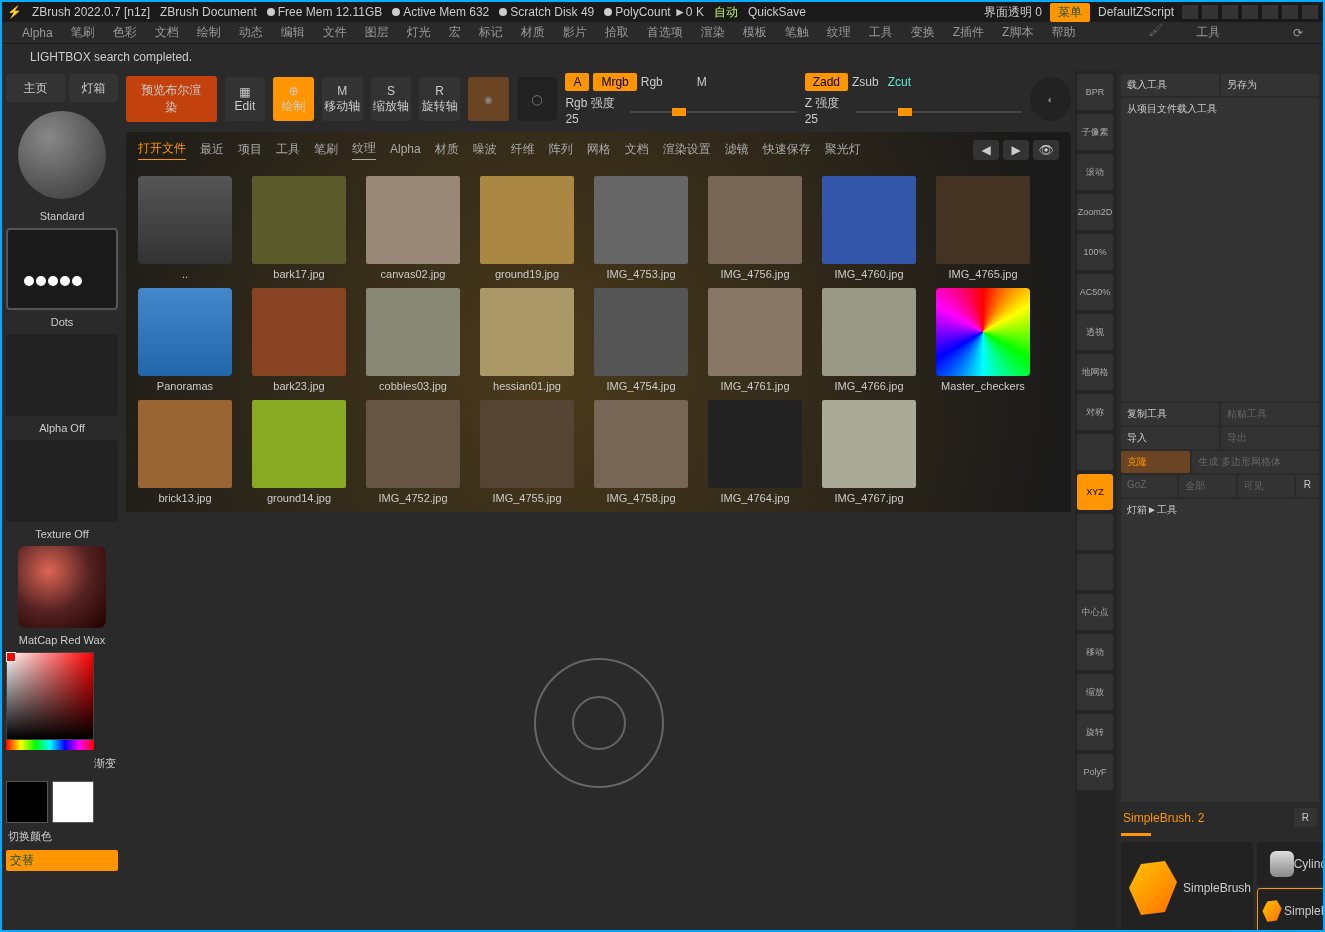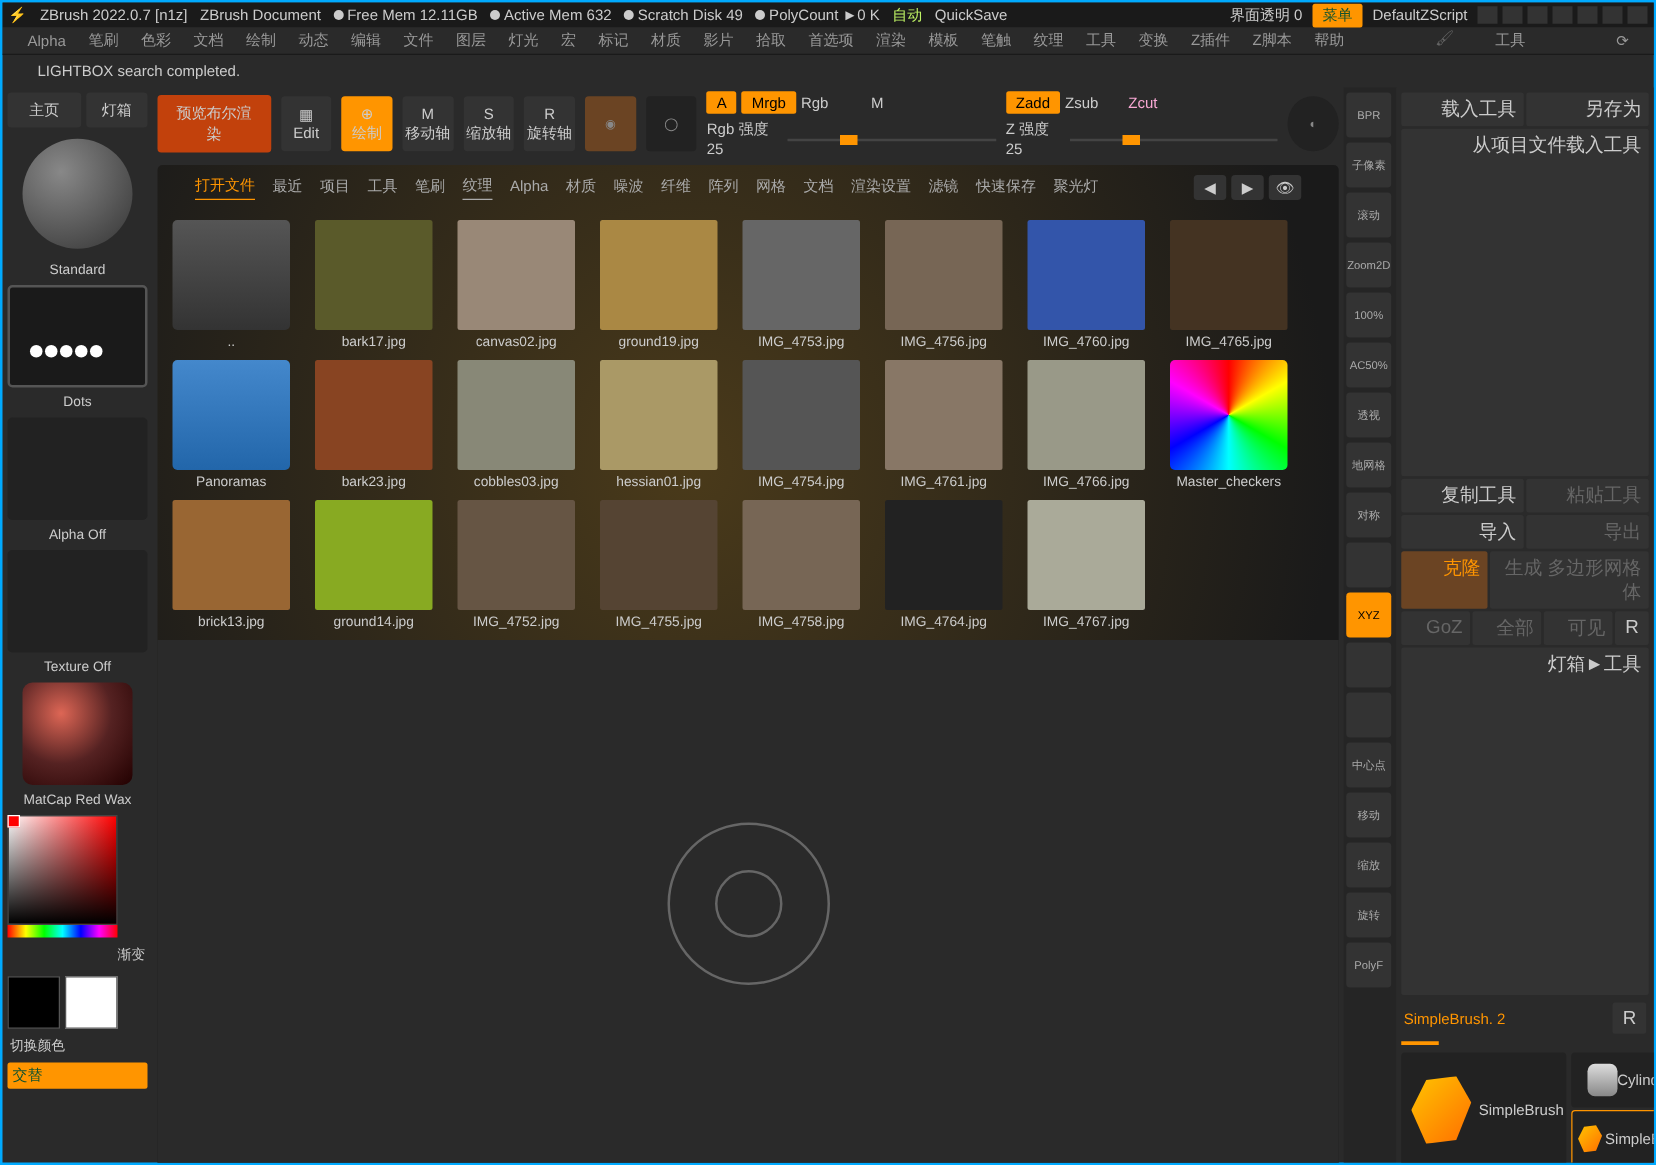--- a/index.html
+++ b/index.html
@@ -32,39 +32,39 @@
 .toolbar .btn{padding:6px 12px;background:#c2410c;border-radius:3px;text-align:center}
 .toolbar .icon-btn{width:44px;height:44px;background:#333;border-radius:3px;display:flex;flex-direction:column;align-items:center;justify-content:center;font-size:10px;color:#888}
 .toolbar .icon-btn.active{background:#ff9500;color:#000}
 .toolbar .icon-btn.brown{background:#6b4423}
 .toolbar .a-btn{background:#ff9500;color:#000;padding:2px 8px;border-radius:2px}
 .toolbar .mode-group{display:flex;flex-direction:column;gap:4px}
 .toolbar .mode-row{display:flex;gap:4px;align-items:center}
 .toolbar .slider{width:180px;height:2px;background:#444;position:relative;margin-top:4px}
 .toolbar .slider .thumb{position:absolute;width:14px;height:8px;background:#ff9500;top:-3px;left:25%}
 .lightbox{flex:1;background:radial-gradient(ellipse at 45% 30%,#4a3a1a,#1a1a1a 70%);border-radius:4px;margin:4px;display:flex;flex-direction:column}
-.lb-tabs{display:flex;gap:14px;padding:8px 30px;align-items:center}
+.lb-tabs{display:flex;gap:14px;padding:8px 12px;align-items:center}
 .lb-tabs span{color:#aaa;cursor:pointer;padding-bottom:2px}
 .lb-tabs span.active{color:#ff9500;border-bottom:1px solid #ff9500}
 .lb-tabs .nav{margin-left:auto;display:flex;gap:4px}
 .lb-tabs .nav .nb{width:26px;height:20px;background:#333;border-radius:3px;display:flex;align-items:center;justify-content:center}
 .lb-grid{display:grid;grid-template-columns:repeat(8,110px);gap:8px 4px;padding:8px 4px;overflow:auto}
 .lb-item{display:flex;flex-direction:column;align-items:center;gap:4px}
 .lb-thumb{width:94px;height:88px;background:#444;border-radius:2px}
 .lb-thumb.folder{background:linear-gradient(#555,#333);border-radius:4px}
 .lb-name{font-size:11px;color:#ccc;text-align:center;white-space:nowrap;overflow:hidden;text-overflow:ellipsis;max-width:100px}
 .canvas{flex:1;background:#2a2a2a;display:flex;align-items:center;justify-content:center;position:relative}
 .canvas .ring{width:130px;height:130px;border:2px solid #666;border-radius:50%;display:flex;align-items:center;justify-content:center}
 .canvas .ring .inner{width:54px;height:54px;border:2px solid #666;border-radius:50%}
 .right-tools{width:42px;display:flex;flex-direction:column;gap:4px;padding:4px 2px;background:#252525}
 .right-tools .tb{width:36px;height:36px;background:#333;border-radius:3px;display:flex;flex-direction:column;align-items:center;justify-content:center;font-size:9px;color:#aaa}
 .right-tools .tb.orange{background:#ff9500;color:#000}
 .panel{width:206px;background:#2a2a2a;padding:4px;display:flex;flex-direction:column;gap:2px}
 .panel-row{display:flex;gap:2px}
-.panel-btn{flex:1;background:#333;padding:4px 6px;border-radius:2px;font-size:15px;text-align:right}
+.panel-btn{flex:1;background:#333;padding:4px 6px;border-radius:2px;font-size:10px;text-align:left}
 .panel-btn.wide{flex:2}
 .panel-btn.orange{background:#6b4423;color:#ff9500}
 .panel-btn.gray{color:#666}
 .panel-btn.small{flex:0;padding:4px 8px}
 .tool-preview{display:flex;gap:4px;margin-top:4px}
 .tool-preview .tp{flex:1;height:92px;background:#222;border-radius:3px;display:flex;flex-direction:row;align-items:center;justify-content:flex-end;padding:2px}
 .tool-preview .tp.active{border:1px solid #ff9500}
 .tool-preview .tp .s-shape{width:60px;height:60px;background:linear-gradient(135deg,#ffcc00,#ff6600);border-radius:8px;clip-path:polygon(30% 10%,70% 5%,90% 40%,70% 90%,30% 95%,10% 50%)}
 .tool-preview .tp .cyl{width:40px;height:50px;background:linear-gradient(#ddd,#888);border-radius:6px}
 .simplebrush-row{display:flex;align-items:center;gap:6px;padding:4px 2px}
@@ -201,21 +201,21 @@
           <span>Rgb 强度 25</span>
           <div class="slider">
               <div class="thumb"></div>
             </div>
         </div>
       </div>
       <div class="mode-group">
         <div class="mode-row">
           <span class="a-btn">Zadd</span>
           <span>Zsub</span>
-          <span style="margin-left:20px;color:#f9a8d4">Zcut</span>
+          <span style="margin-left:5px;color:#5eead4">Zcut</span>
         </div>
         <div class="mode-row">
           <span>Z 强度 25</span>
           <div class="slider">
               <div class="thumb"></div>
             </div>
         </div>
       </div>
       <div class="icon-btn" style="border-radius:50%;background:#222">◐</div>
     </div>

